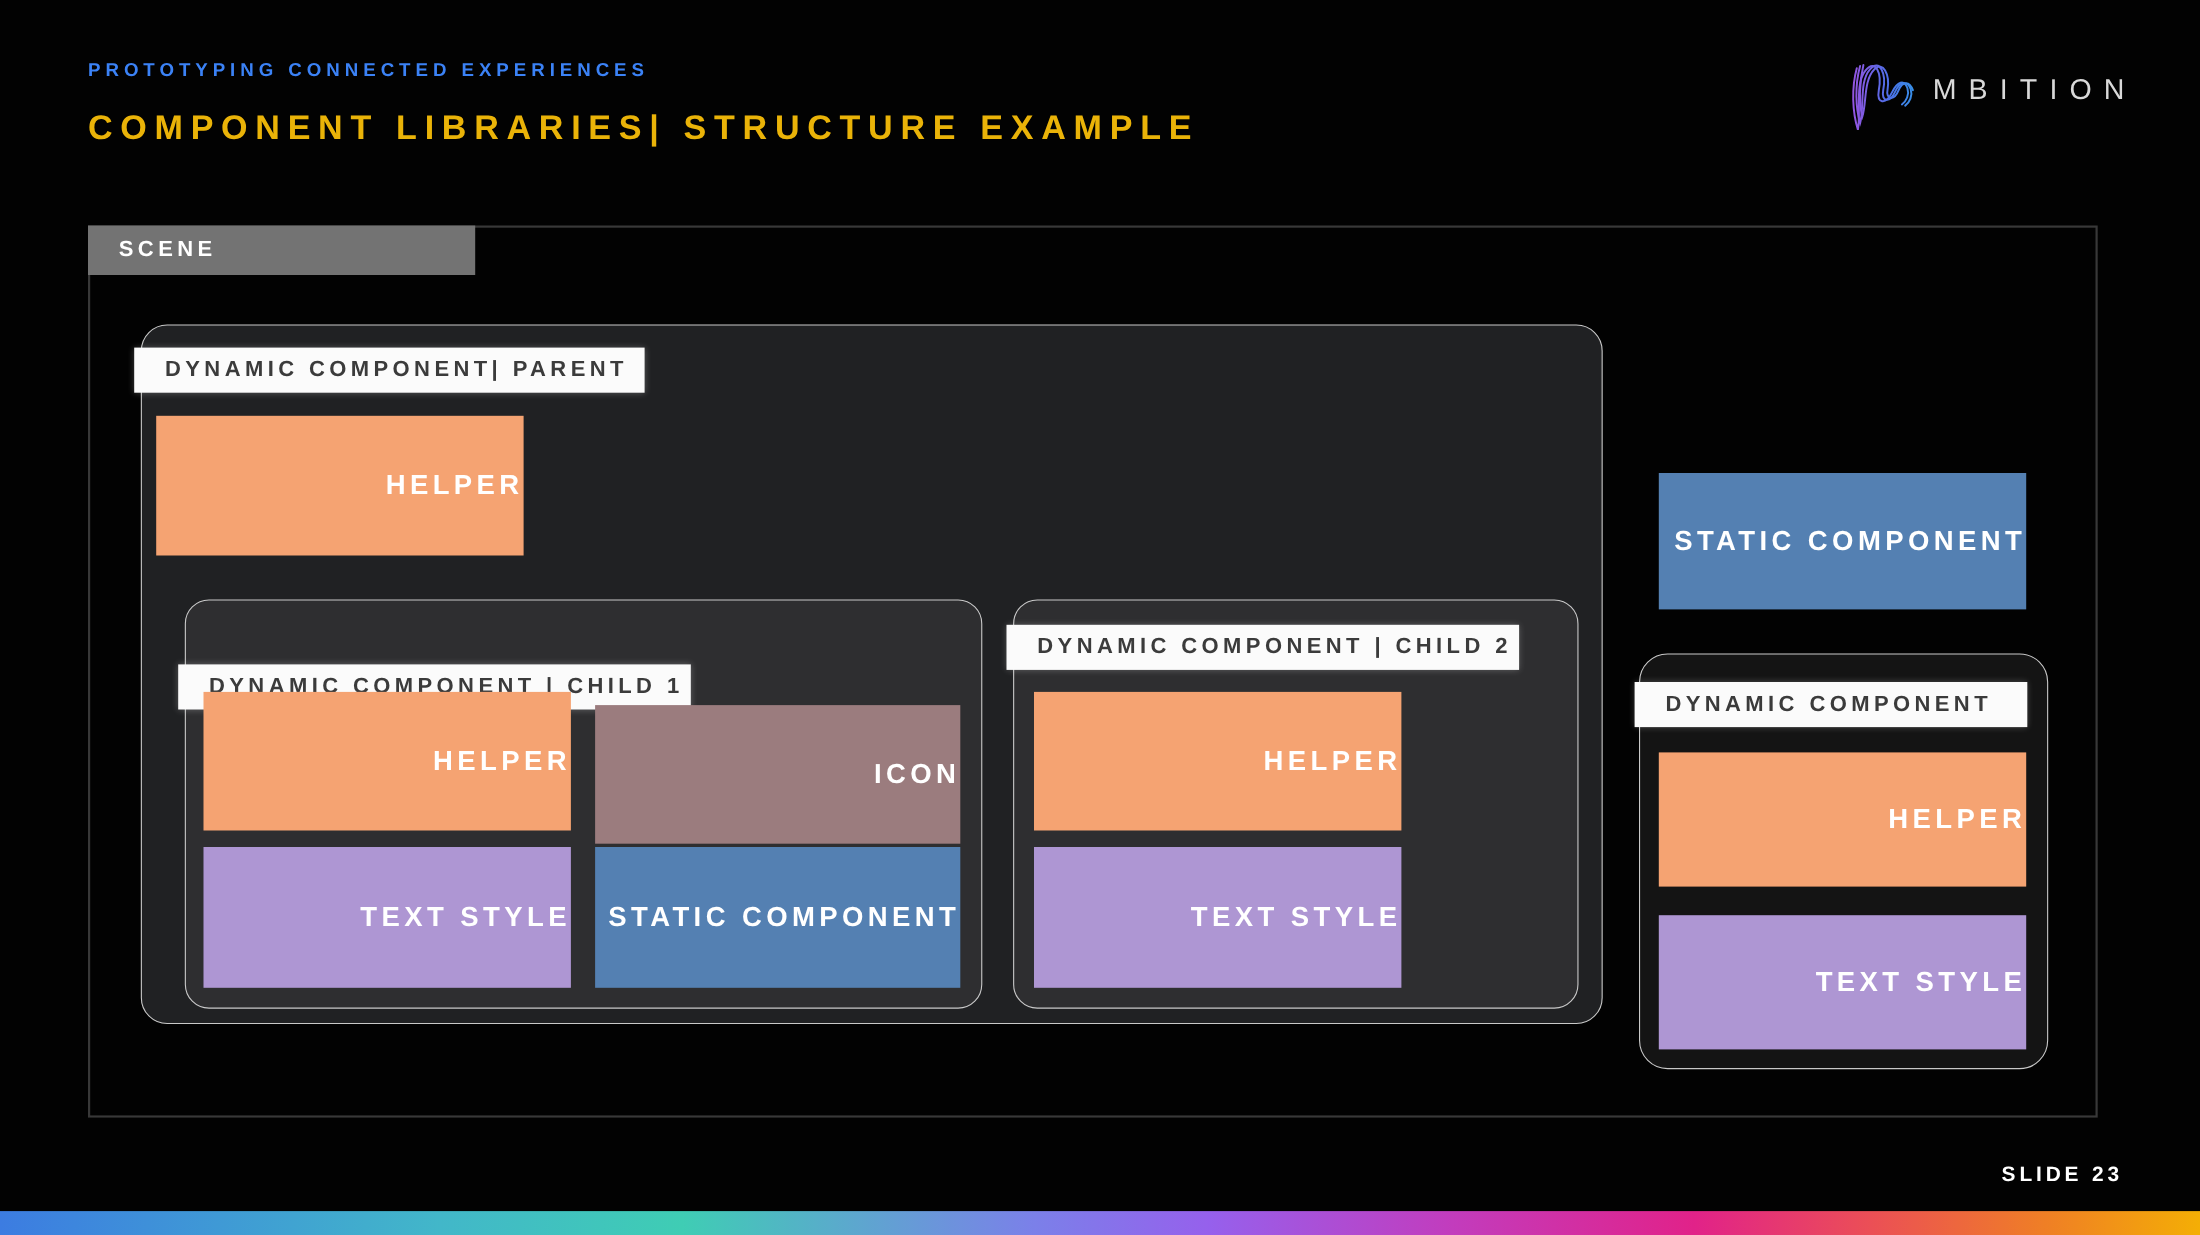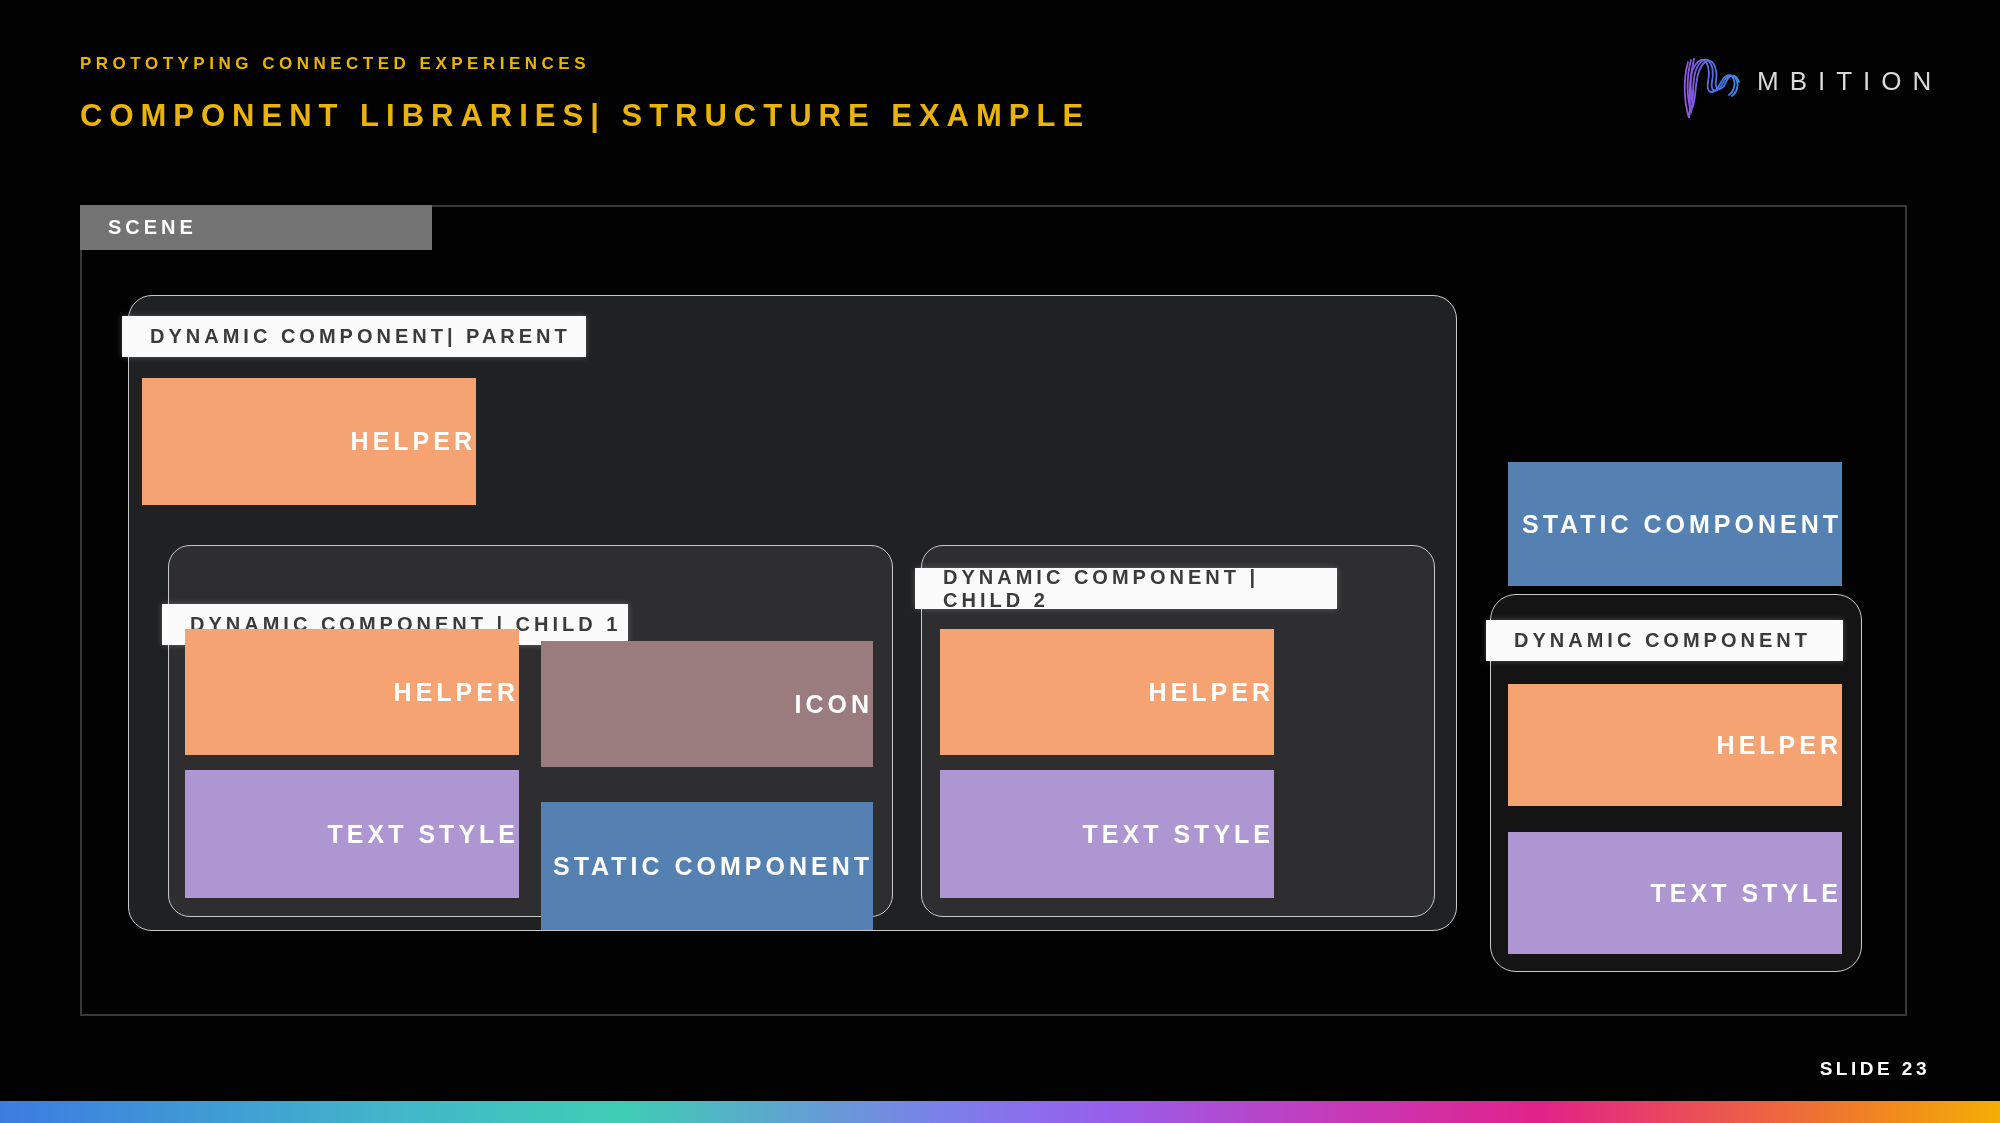--- a/index.html
+++ b/index.html
@@ -5,21 +5,21 @@
   html,body{margin:0;padding:0;background:#000;}
   .stage{
     position:relative;width:2000px;height:1123px;overflow:hidden;
     background:var(--page-bg,#020202);
     font-family:"Liberation Sans","DejaVu Sans",sans-serif;
     -webkit-font-smoothing:antialiased;
   }
   .abs{position:absolute;box-sizing:border-box;}
 
   
-  .eyebrow{left:80px;top:54px;color:#eab308;font-size:17px;font-weight:bold;letter-spacing:4.5px;}
+  .eyebrow{left:80px;top:54px;color:#3b82f6;font-size:17px;font-weight:bold;letter-spacing:4.5px;}
   .main-title{left:80px;top:98px;color:#eab308;font-size:31px;font-weight:bold;letter-spacing:7px;}
   .brand-text{left:1757px;top:66px;color:#D9D9D9;font-size:26px;font-weight:400;letter-spacing:11px;}
   .logo-mark{left:1678px;top:40px;width:70px;height:82px;}
 
   
   .scene-box{left:80px;top:205px;width:1827px;height:811px;border:2px solid var(--scene-border,#383838);}
   .scene-tab{
     left:80px;top:205px;width:352px;height:45px;background:var(--scene-tab-bg,#737373);
     color:#fff;font-size:20px;font-weight:bold;letter-spacing:4px;
     display:flex;align-items:center;padding-left:28px;
@@ -35,32 +35,32 @@
 
   
   .tag{
     height:41px;background:var(--label-bg,#FBFBFB);color:var(--label-text,#3B3B3B);
     font-size:20px;font-weight:bold;letter-spacing:4px;
     display:flex;align-items:center;padding-left:28px;
     box-shadow:0 0 6px rgba(255,255,255,.25);
   }
   .parent-tag{left:122px;top:316px;width:464px;}
   .child1-tag{left:162px;top:568px;width:466px;margin-top:36px;}
-  .child2-tag{left:915px;top:568px;width:422px;align-items:center;}
+  .child2-tag{left:915px;top:568px;width:466px;align-items:center;}
   .right-tag{left:1486px;top:620px;width:357px;}
 
   
   .box{
     display:flex;align-items:center;justify-content:flex-end;
     color:#fff;font-size:25px;font-weight:bold;letter-spacing:4px;
   }
   .box-orange{background:var(--helper-orange,#F4A373);}
   .box-mauve{background:var(--icon-mauve,#9B7C7E);margin-top:12px;}
   .box-purple{background:var(--text-style-purple,#AE96D3);}
-  .box-blue{background:var(--static-blue,#5480B2);margin-top:32px;}
+  .box-blue{background:var(--static-blue,#5480B2);}
 
   .parent-helper{left:142px;top:378px;width:334px;height:127px;}
   .c1-helper{left:185px;top:629px;width:334px;height:126px;}
   .c1-icon{left:541px;top:629px;width:332px;height:126px;}
   .c1-text{left:185px;top:770px;width:334px;height:128px;}
   .c1-static{left:541px;top:770px;width:332px;height:128px;}
   .c2-helper{left:940px;top:629px;width:334px;height:126px;}
   .c2-text{left:940px;top:770px;width:334px;height:128px;}
   .r-static{left:1508px;top:430px;width:334px;height:124px;}
   .r-helper{left:1508px;top:684px;width:334px;height:122px;}

